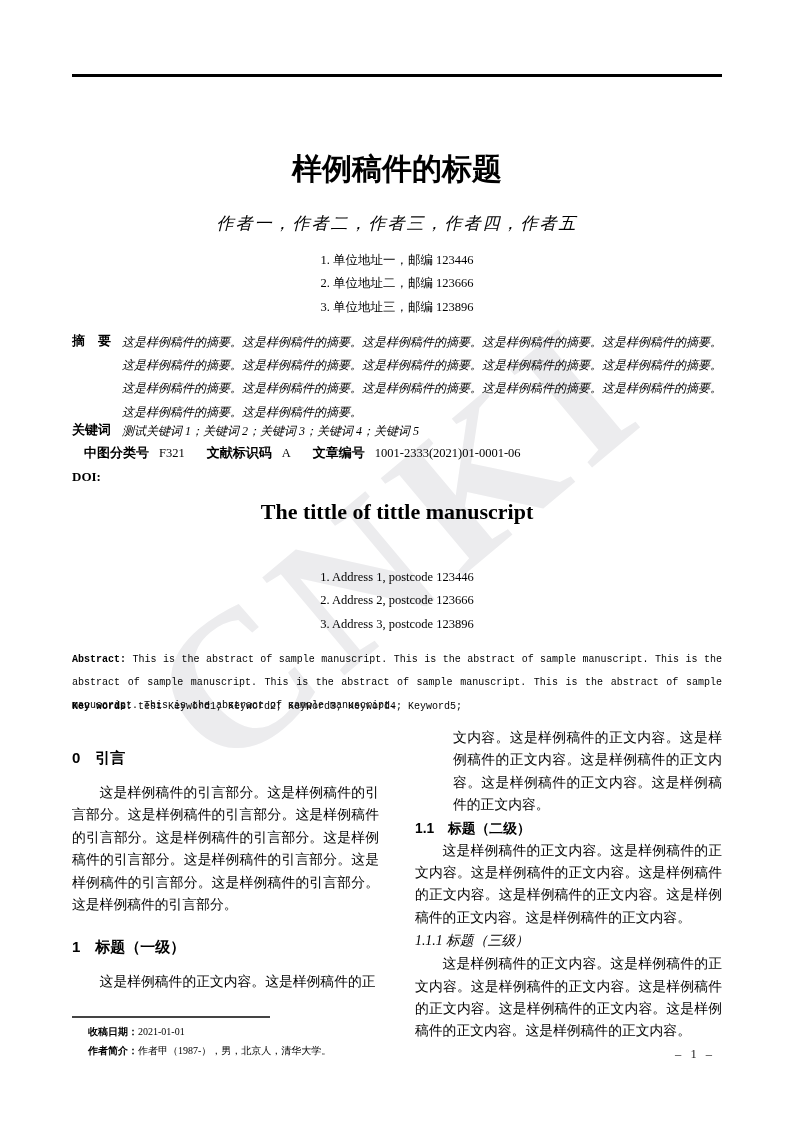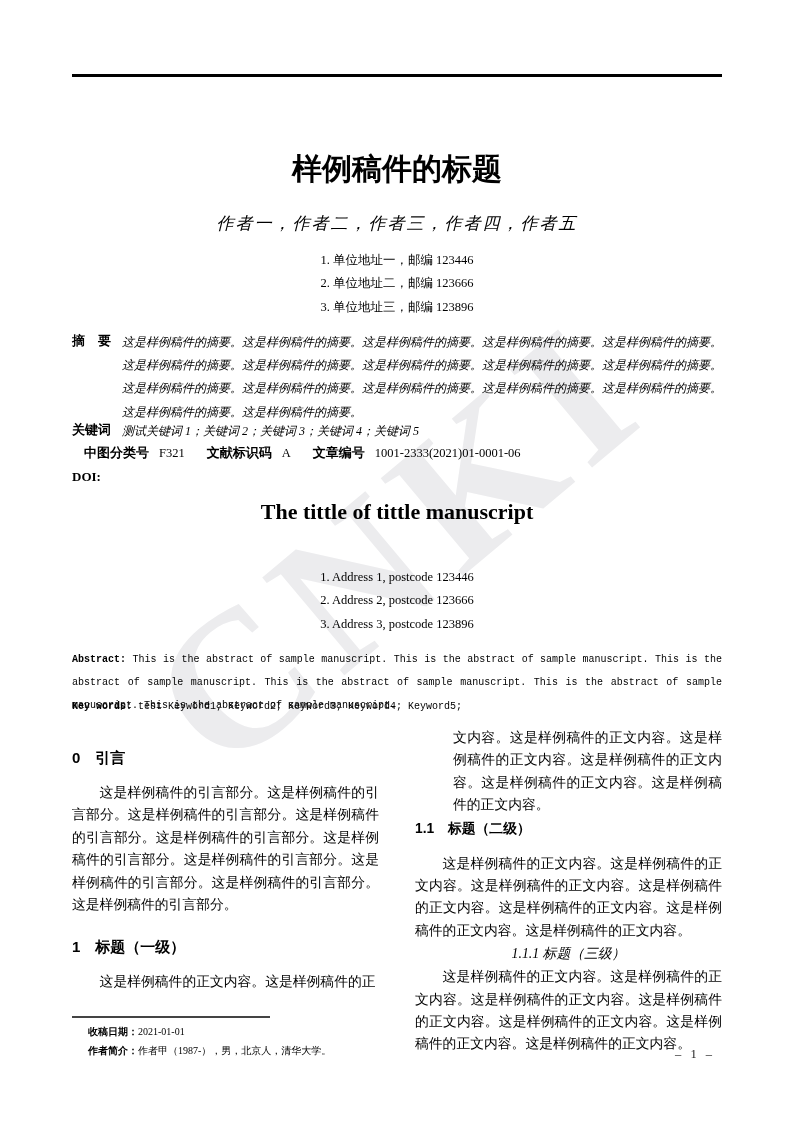--- a/index.html
+++ b/index.html
@@ -63,23 +63,23 @@
   .en-kw { top:695px; }
 
   
   .col { top:727px; width:307px; font-size:13.8px; line-height:22.4px;
     text-align:justify; }
   .col-left { left:72px; }
   .col-right { left:415px; }
   .blk-h1 { font-family:"Liberation Sans", sans-serif; font-weight:bold;
     font-size:15px; line-height:20px; margin:21px 0 14px; text-align:left; }
   .blk-h2 { font-family:"Liberation Sans", sans-serif; font-weight:bold;
-    font-size:13.8px; line-height:22px; margin:1px 0 13px; text-align:left; }
+    font-size:13.8px; line-height:22px; margin:1px 0 0; text-align:left; }
   .blk-h3 { font-style:italic; font-size:13.8px; line-height:22px;
-    margin:1px 0 1px; text-align:center; }
+    margin:1px 0 1px; text-align:left; }
   .blk-p { text-indent:2em; }
   .blk-pcont { text-indent:0;margin-left:38px; }
 
   .foot-rule { left:72px; top:1016px; width:198px; height:1.5px; background:#444; }
   .footnote { left:88px; top:1023px; width:620px; font-size:10px; }
   .footnote div { line-height:18.5px; }
   .footnote .lbl { font-family:"Liberation Sans", sans-serif; font-weight:bold; }
   .page-num { left:650px; top:1047px; width:90px; text-align:center;
     font-size:12.5px; letter-spacing:3px; color:#222; }
 </style>

